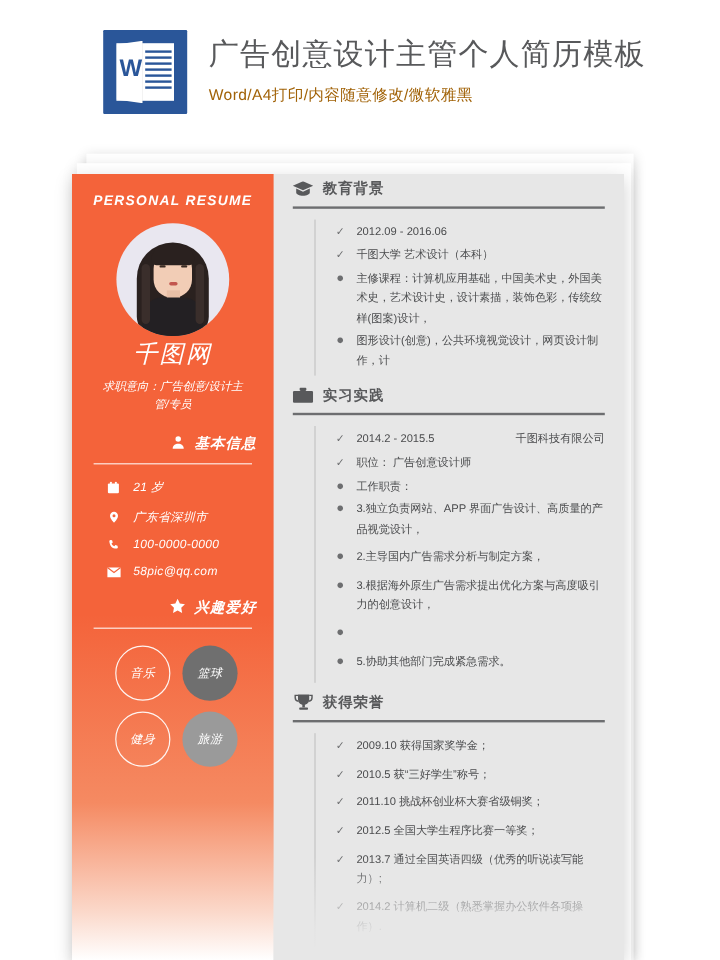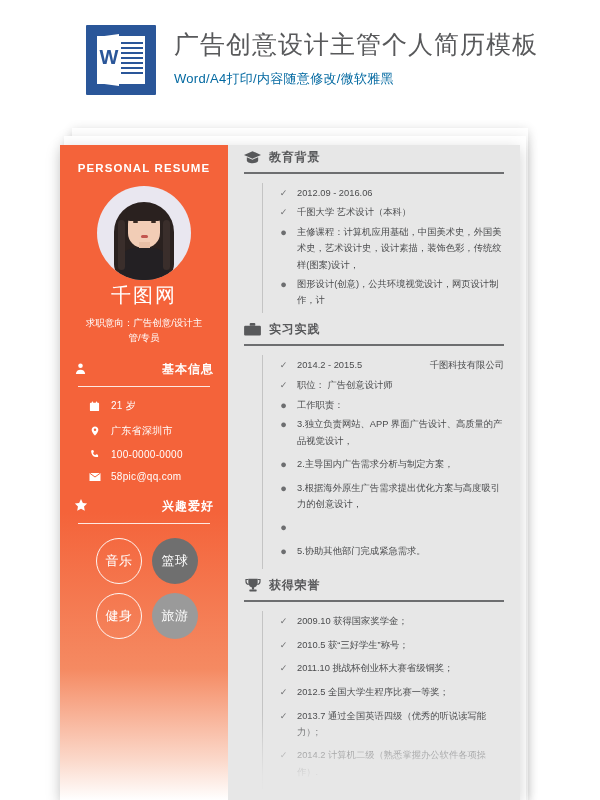--- a/index.html
+++ b/index.html
@@ -67,21 +67,21 @@
     font-size: 25px;
     color: #58595b;
     letter-spacing: 1px;
     line-height: 1.2;
     white-space: nowrap;
     font-family: Liberation Mono, monospace;
   }
   .header-sub {
     margin-top: 8px;
     font-size: 13px;
-    color: #0369a1;
+    color: #a16207;
     letter-spacing: .3px;
   }
 
   
   .paper-wrap { position: absolute; left: 0; top: 120px; width: 600px; height: 680px; }
   .paper-back2 {
     position: absolute; left: 72px; top: 8px;
     width: 456px; height: 672px;
     background: #ffffff;
     box-shadow: 0 2px 10px rgba(0,0,0,.16);
@@ -102,20 +102,21 @@
   }
 
   
   .sidebar {
     width: 168px; height: 100%;
     background: linear-gradient(to bottom, #f4633a 0%, #f4633a 56%, #f58a62 80%, #fbd9cb 94%, #ffffff 100%);
     color: #ffffff;
     padding: 14px 14px 0 14px;
     flex: none;
     position: relative;
+    font-style: italic;
   }
   .personal-resume {
     text-align: center;
     font-size: 11.5px;
     font-weight: bold;
     letter-spacing: 1.1px;
     margin-top: 3px;
   }
   .avatar {
     width: 94px; height: 94px;
@@ -147,21 +148,21 @@
     font-size: 9.5px;
     line-height: 1.6;
     margin-top: 6px;
     padding: 0 8px;
   }
 
   .sb-section { margin-top: 16px; }
   .sb-sec-head {
     display: flex;
     align-items: center;
-    justify-content: space-between;
+    justify-content: flex-end;
     gap: 7px;
     font-size: 12px;
     font-weight: bold;
     letter-spacing: 1px;
   }
   .sb-rule {
     height: 1px;
     background: rgba(255,255,255,.85);
     margin: 8px 4px 0 4px;
   }
@@ -182,21 +183,21 @@
     grid-template-columns: 1fr 1fr;
     gap: 9px 10px;
     padding: 0 22px;
   }
   .hobby {
     width: 46px; height: 46px;
     border-radius: 50%;
     display: flex;
     align-items: center;
     justify-content: center;
-    font-size: 13px;
+    font-size: 10px;
     line-height: 1.15;
     text-align: center;
     letter-spacing: .5px;
   }
   .hobby.outline { border: 1.4px solid rgba(255,255,255,.92); color: #ffffff; }
   .hobby.filled-dark { background: #6f6f6f; color: #ffffff; }
   .hobby.filled-light { background: #9a9a9a; color: #ffffff; }
 
   
   .main {

